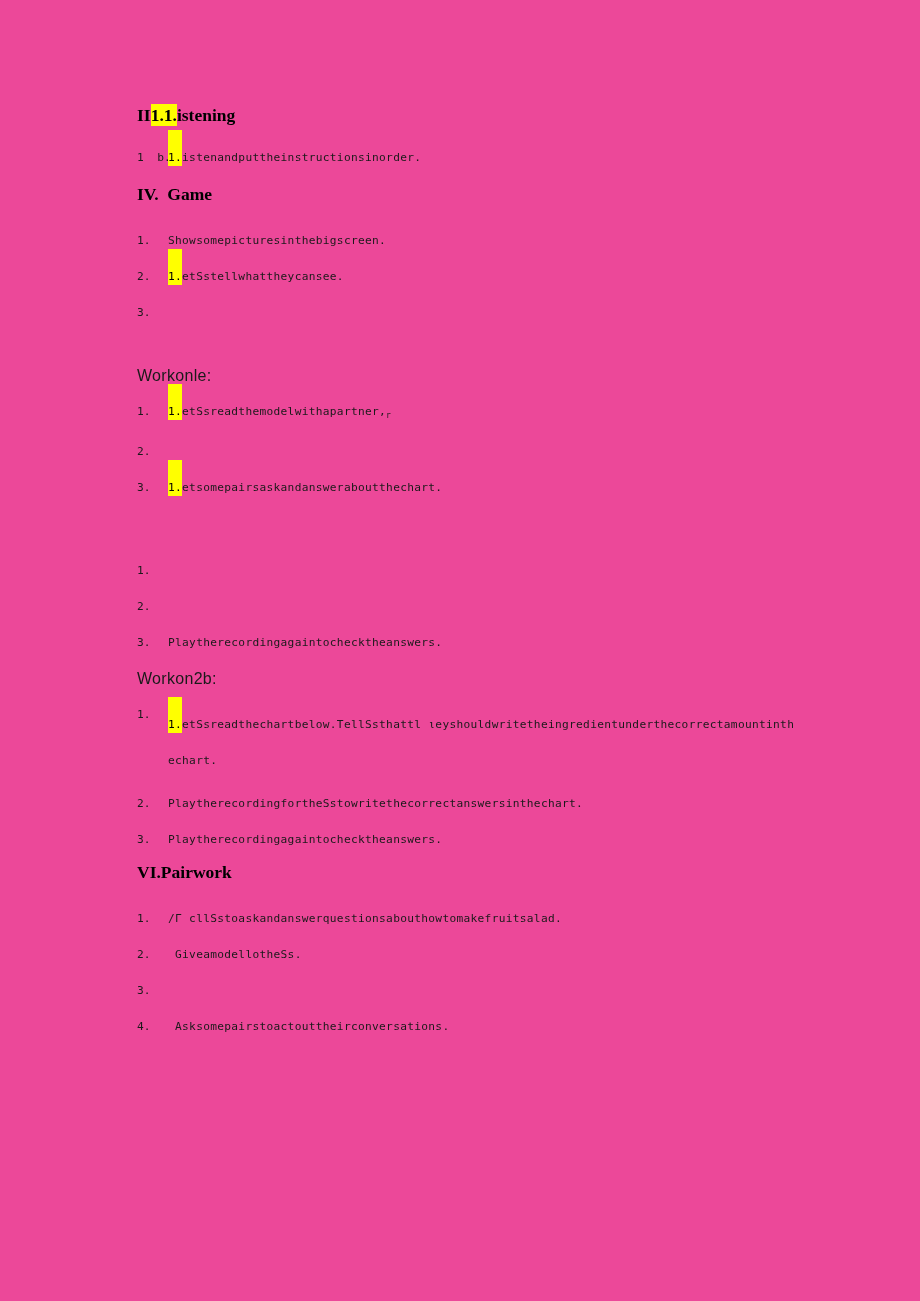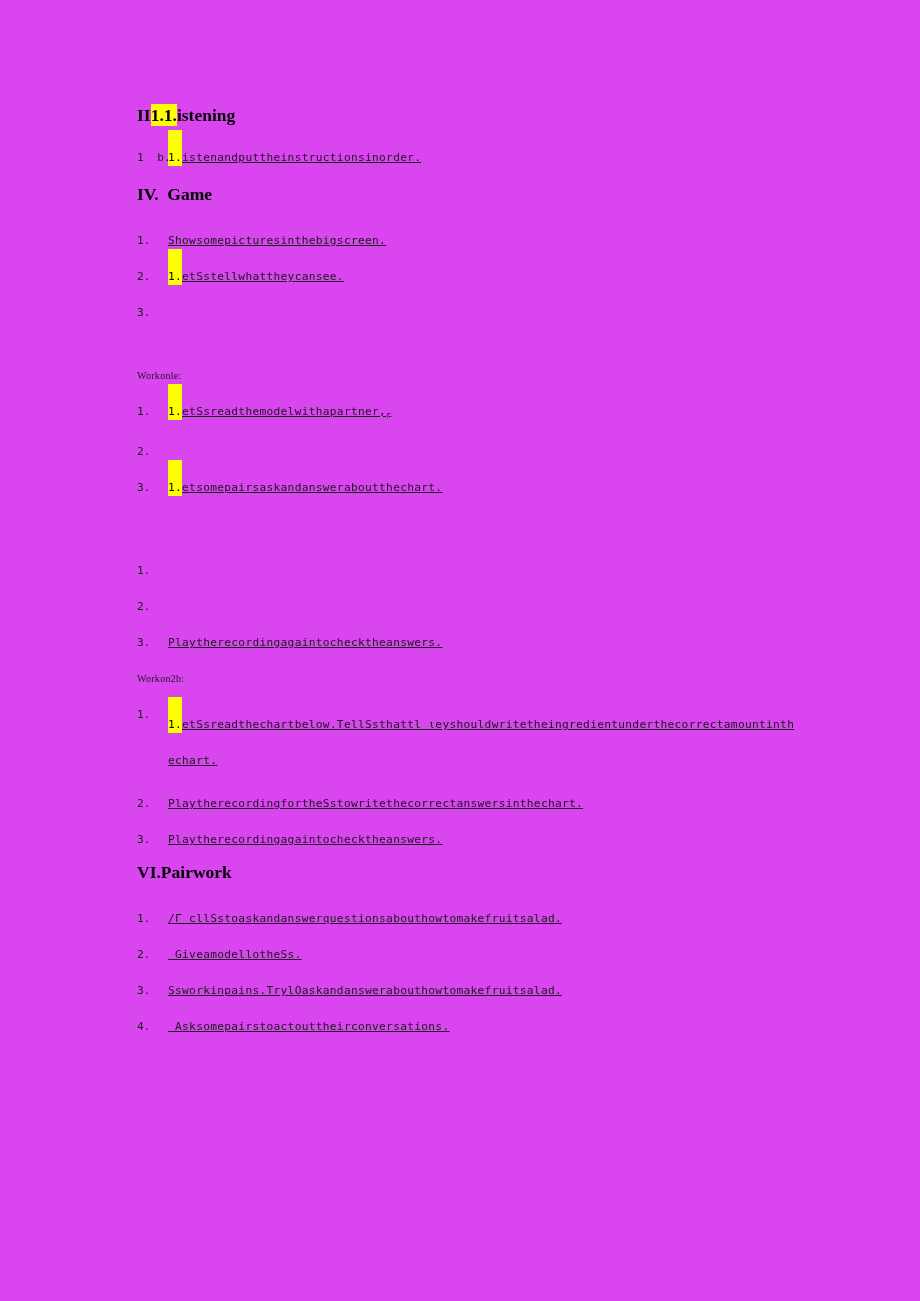--- a/index.html
+++ b/index.html
@@ -16,21 +16,21 @@
     color: #000000;
     overflow: hidden;
   }
 
   .page {
     position: absolute;
     left: 0;
     top: 0;
     width: 920px;
     height: 1301px;
-    background: #d946ef;
+    background: #ec4899;
   }
 
   .content {
     position: absolute;
     left: 137px;
     top: 104px;
     width: 660px;
   }
 
   
@@ -62,31 +62,30 @@
     white-space: pre;
   }
   .li-text {
     font-family: "DejaVu Sans Mono", "Liberation Mono", monospace;
     font-size: 11.2px;
     line-height: 16px;
     color: #1a1a1a;
     white-space: pre;
     letter-spacing: 0.3px;
     position: relative;
-    text-decoration: underline;
   }
   .li-text.wrap {
     white-space: pre-wrap;
     width: 648px;
     line-height: 36px;
   }
 
   .label-line {
-    font-family: Liberation Serif, serif;
-    font-size: 10px;
+    font-family: Liberation Sans, sans-serif;
+    font-size: 16px;
     line-height: 16px;
     color: #1a1a1a;
     white-space: pre;
     letter-spacing: 0.3px;
   }
   
   .hl-tall {
     background: #ffff00;
     color: #000000;
     display: inline-block;
@@ -245,21 +244,20 @@
 
     <div class="li">
       <span class="li-marker">2.</span>
       <span class="li-text"><span> GiveamodellotheSs.</span></span>
     </div>
 
     <div class="gap-20"></div>
 
     <div class="li">
       <span class="li-marker">3.</span>
-      <span class="li-text"><span>Ssworkinpains.TrylOaskandanswerabouthowtomakefruitsalad.</span></span>
     </div>
 
     <div class="gap-20"></div>
 
     <div class="li">
       <span class="li-marker">4.</span>
       <span class="li-text"><span> Asksomepairstoactouttheirconversations.</span></span>
     </div>
 
   </div>

